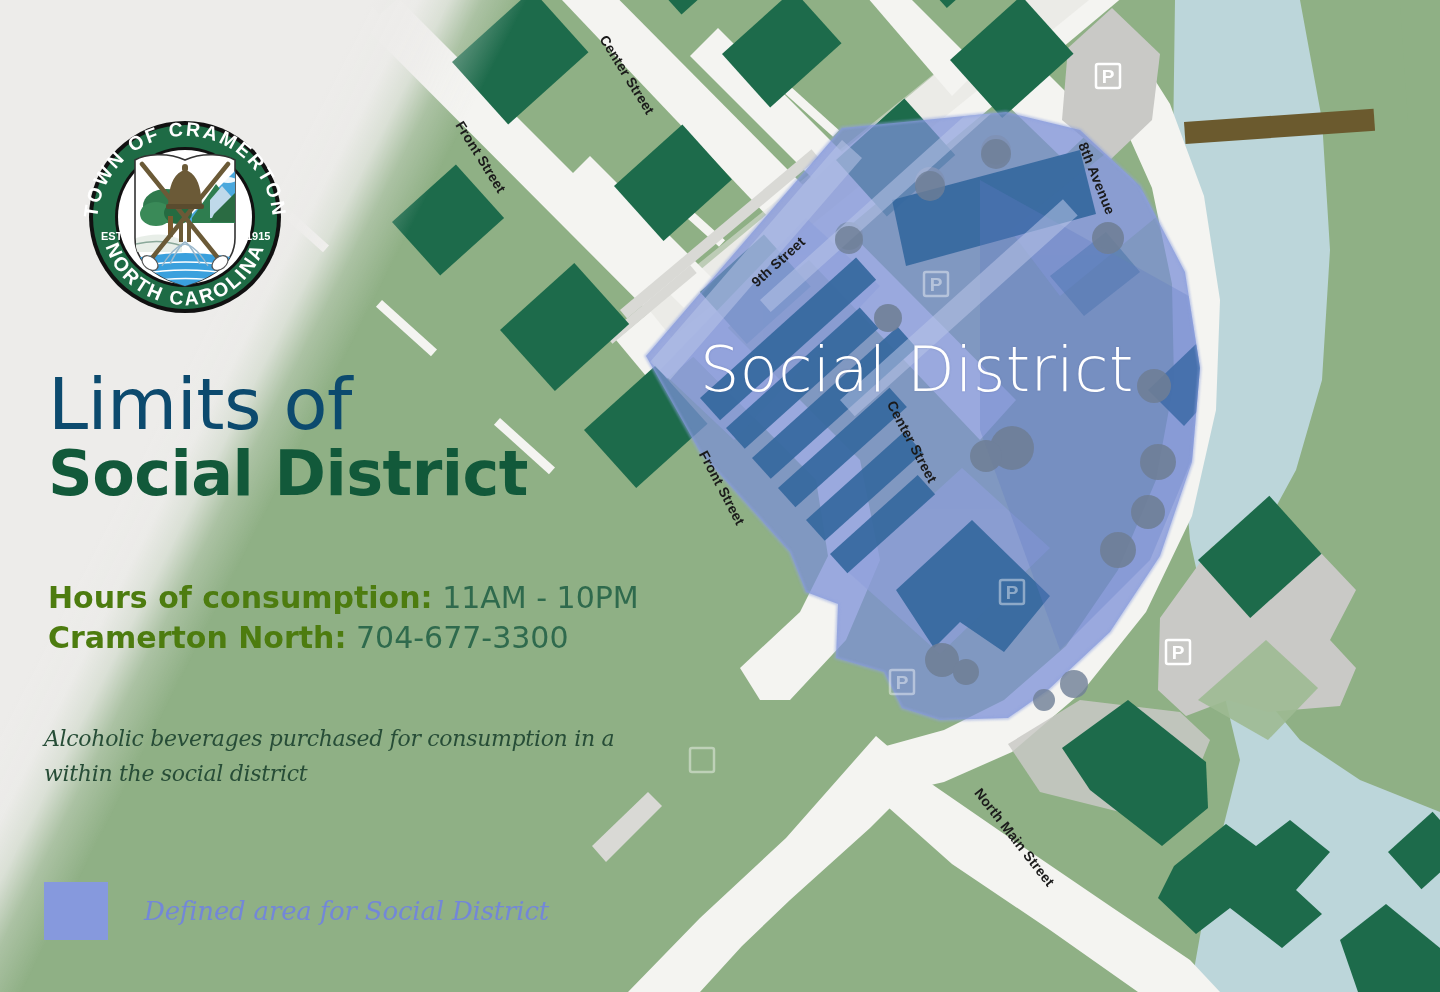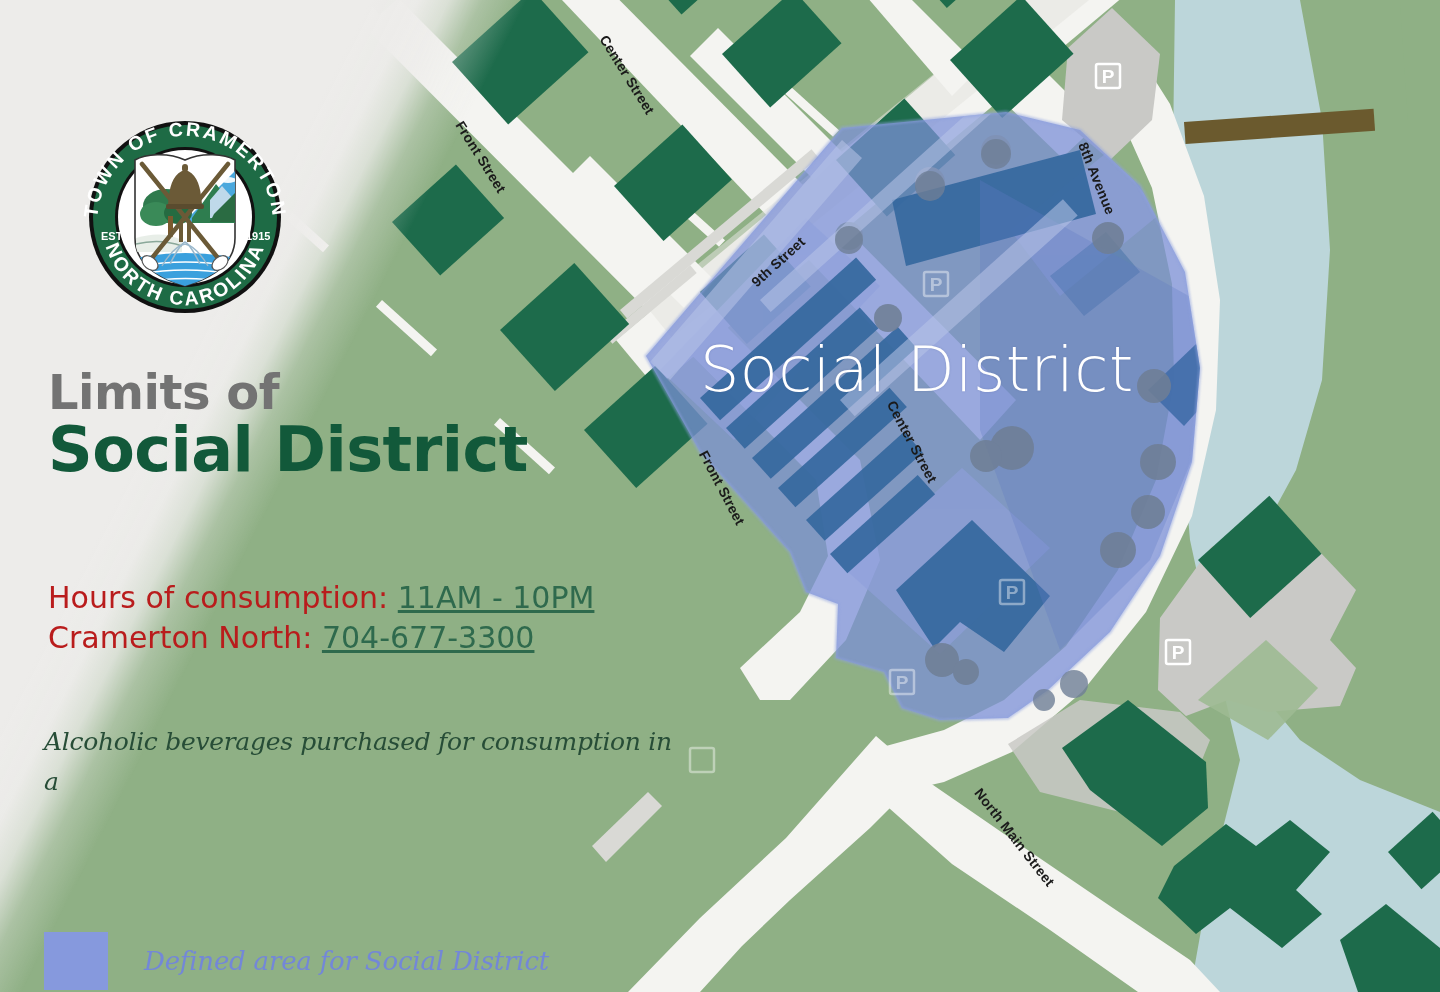--- a/index.html
+++ b/index.html
@@ -31,57 +31,57 @@
 
   
   #panel { position:absolute; left:0; top:0; width:700px; height:992px; }
 
   #seal { position:absolute; left:70px; top:118px; width:230px; height:198px; }
   #seal svg { display:block; }
 
   .title-wrap { position:absolute; left:48px; top:368px; width:620px; }
   .title-line1 {
     font-family:"DejaVu Sans", sans-serif;
-    font-weight:bold;
-    font-size:48px;
+    font-weight:normal;
+    font-size:72px;
     line-height:1.02;
-    color:#737373;
+    color:#0c4a6e;
     letter-spacing:-0.5px;
   }
   .title-line2 {
     font-family:"DejaVu Sans", sans-serif;
     font-weight:bold;
     font-size:62px;
     line-height:1.06;
     color:#12593a;
     letter-spacing:-0.5px;
   }
 
   .info { position:absolute; left:48px; top:578px; width:640px; }
   .info-row {
     font-family:"DejaVu Sans", sans-serif;
     font-size:30px;
     line-height:1.33;
     color:#1b5b3d;
     white-space:nowrap;
   }
-  .info-row .lbl { font-weight:normal; color:#b91c1c; }
-  .info-row .val { font-weight:normal; color:#2f6a4d;text-decoration:underline; }
+  .info-row .lbl { font-weight:bold; color:#4d7c0f; }
+  .info-row .val { font-weight:normal; color:#2f6a4d; }
 
   .note { position:absolute; left:44px; top:722px; width:640px; }
   .note-line {
     font-family:"DejaVu Serif", serif;
     font-style:italic;
-    font-size:25px;
+    font-size:22px;
     line-height:1.58;
     color:#274d37;
     letter-spacing:-0.3px;
   }
 
-  .legend { position:absolute; left:44px; top:932px; display:flex; align-items:center;text-align:center; }
+  .legend { position:absolute; left:44px; top:882px; display:flex; align-items:center;text-align:center; }
   .legend-swatch {
     width:64px; height:58px;
     background:#8699dd;
     flex:0 0 auto;
   }
   .legend-label {
     margin-left:36px;
     font-family:"DejaVu Serif", serif;
     font-style:italic;
     font-size:26px;
@@ -433,20 +433,21 @@
         <span class="val">11AM - 10PM</span>
       </div>
       <div class="info-row">
         <span class="lbl">Cramerton North:</span>
         <span class="val">704-677-3300</span>
       </div>
     </div>
 
     <div class="note">
       <div class="note-line">Alcoholic beverages purchased for consumption in a</div>
+      <div class="note-line">within the social district</div>
     </div>
 
     <div class="legend">
       <div class="legend-swatch" style="background: rgb(134, 153, 221);"></div>
       <div class="legend-label">Defined area for Social District</div>
     </div>
 
   </div>
 </div>
 

